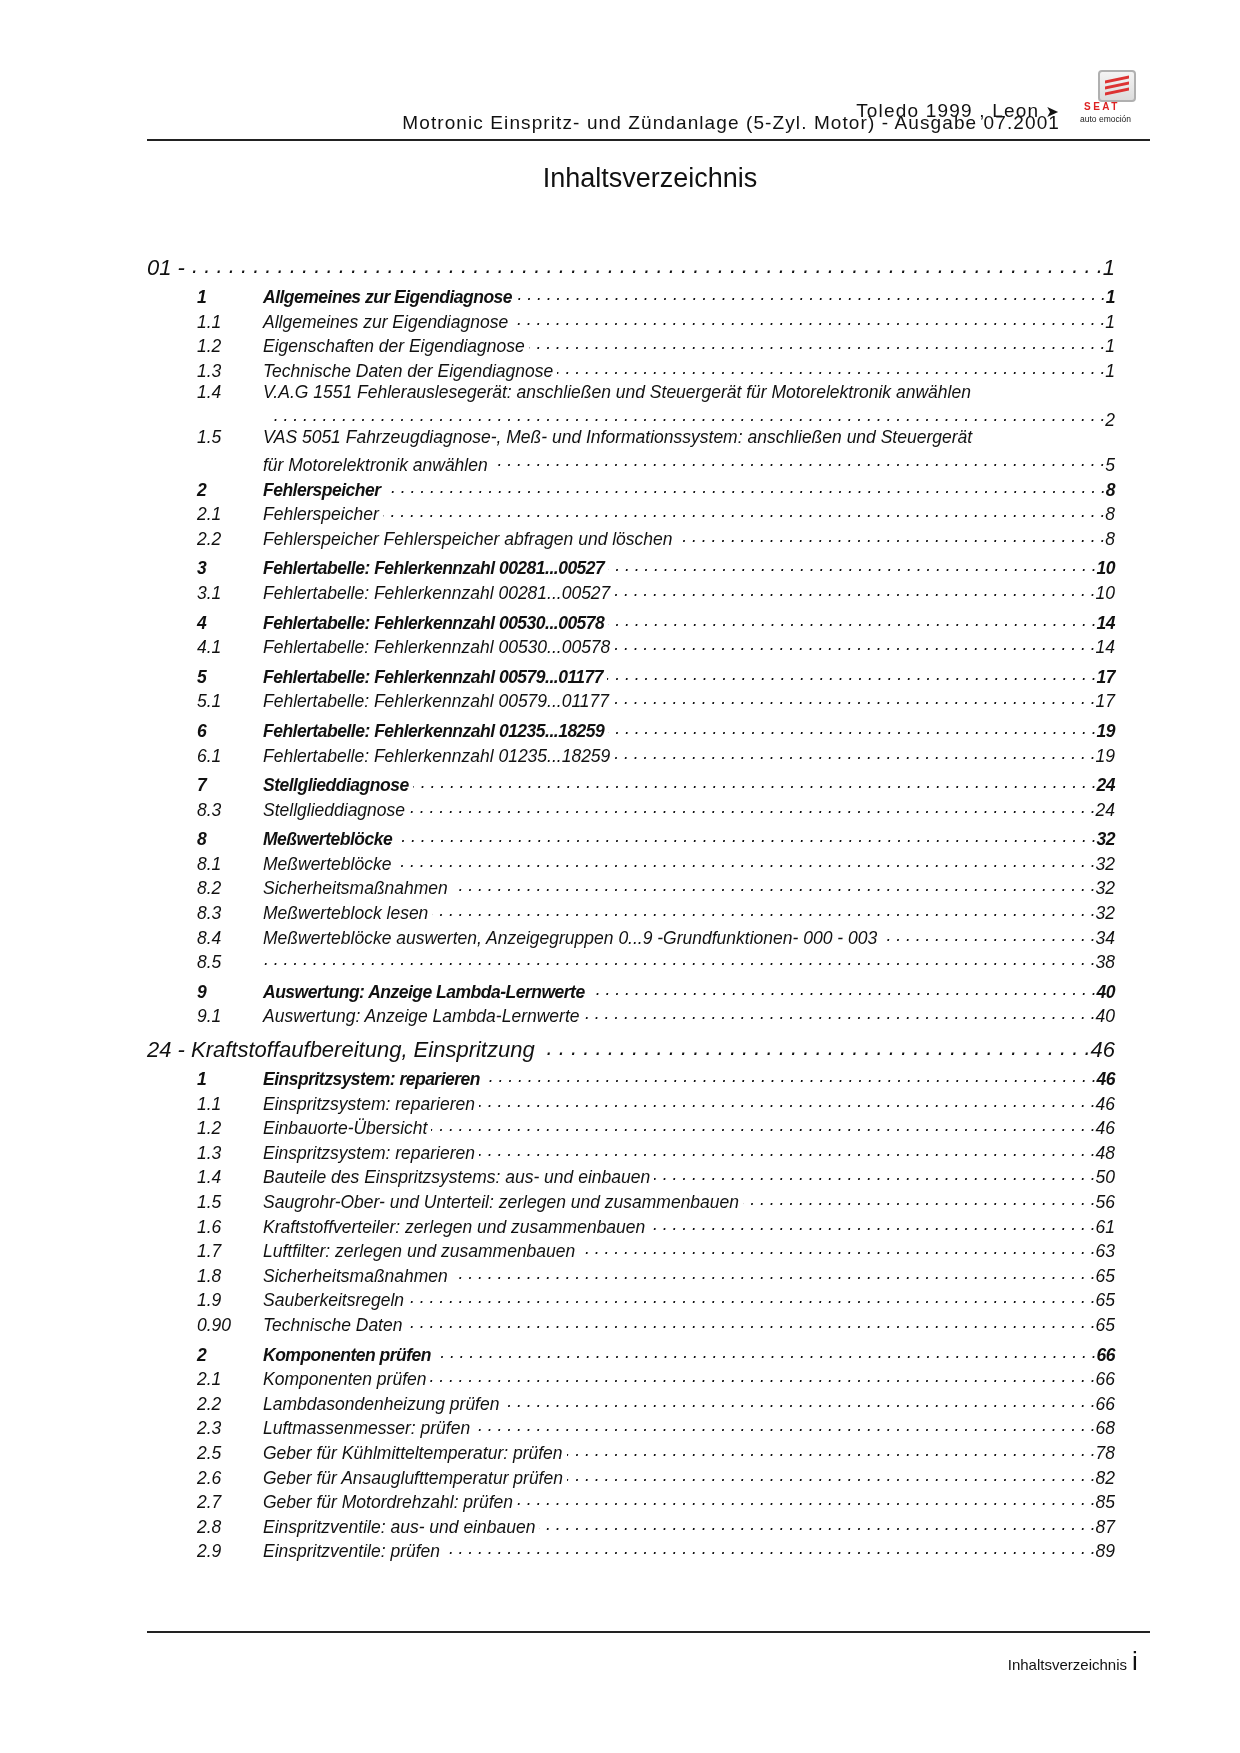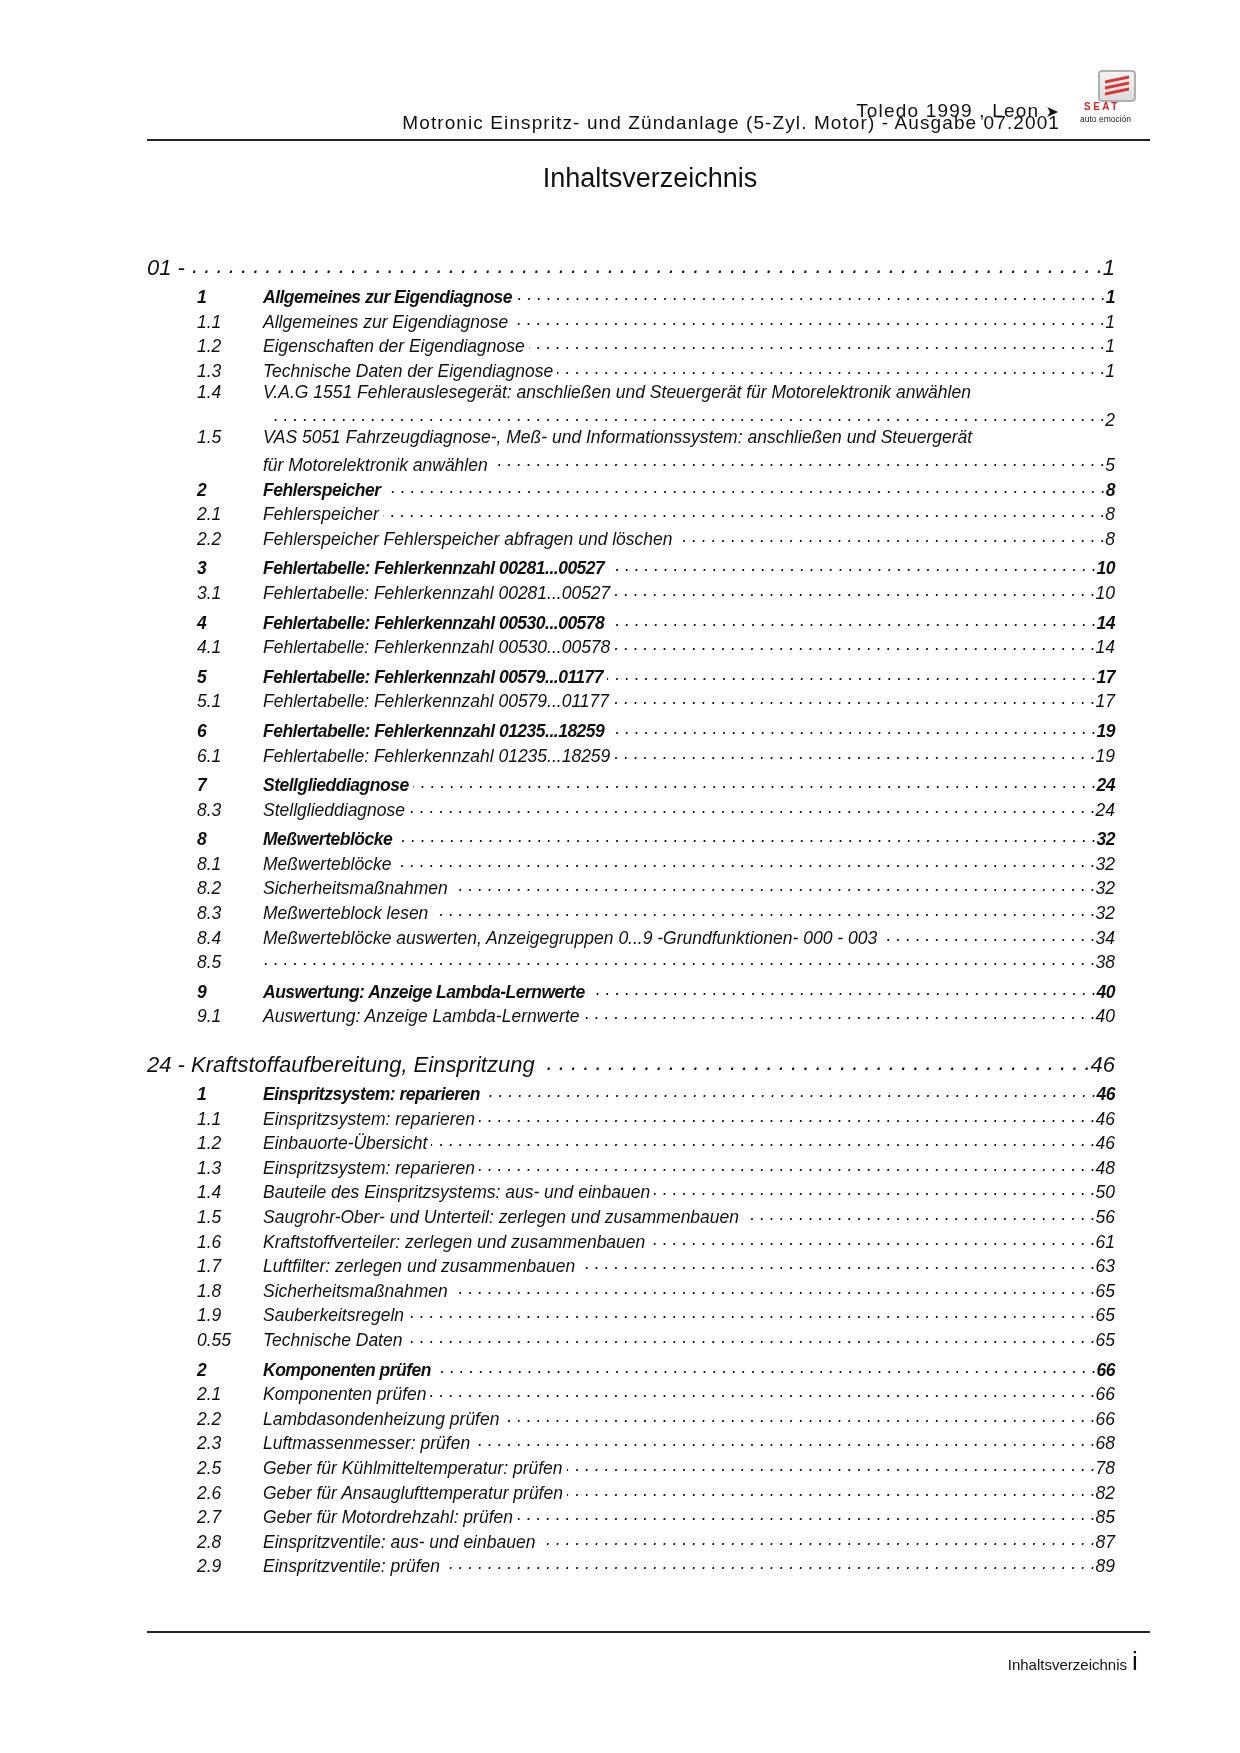--- a/index.html
+++ b/index.html
@@ -10,21 +10,21 @@
   .hdr-line2 { position:absolute; right:180px; top:112px; font-size:19px; letter-spacing:1.1px; color:#111; white-space:nowrap; }
   .hdr-rule { position:absolute; left:147px; top:139px; width:1003px; height:2px; background:#222; }
   .logo { position:absolute; left:1084px; top:68px; width:64px; height:60px; }
   .logo .badge { position:absolute; left:14px; top:2px; width:34px; height:28px; border:2px solid #b0b0b0; border-radius:4px; background:linear-gradient(#f4f4f4,#dcdcdc); }
   .logo .badge i { position:absolute; left:5px; right:5px; height:3px; background:#d33; transform:skewY(-12deg); }
   .logo .brand { position:absolute; left:0; width:64px; top:33px; font-size:10px; font-weight:bold; letter-spacing:2.5px; color:#d22; }
   .logo .slogan { position:absolute; left:-4px; width:72px; top:46px; text-align:left; font-size:8.5px; color:#222; white-space:nowrap; }
   .title { position:absolute; left:0; width:1300px; top:163px; text-align:center; font-size:27px; color:#111; }
   .toc { position:absolute; left:147px; top:249px; width:968px;font-style:italic; }
   .chapter { display:flex; align-items:baseline; font-size:22px; height:33px; line-height:33px; }
-  .chapter.ch2 { margin-top:20px; }
+  .chapter.ch2 { margin-top:5px; }
   .chapter .label { white-space:nowrap; padding-right:4px; }
   .dots { flex:1; overflow:hidden; white-space:nowrap; letter-spacing:0; position:relative; }
   .dots::after { content:". . . . . . . . . . . . . . . . . . . . . . . . . . . . . . . . . . . . . . . . . . . . . . . . . . . . . . . . . . . . . . . . . . . . . . . . . . . . . . . . . . . . . . . . . . . . . . . . . . . . . . . . . . . . . . . . . . . . . . . . . . . . . . . . . . . . . . . . . . . ."; position:absolute; right:0; }
   .dots { height:1.2em; }
   .pg { white-space:nowrap; text-align:right; }
   .entry { display:flex; align-items:baseline; font-size:17.5px; height:24.6px; line-height:24.6px; padding-left:50px; }
   .entry .num { width:66px; flex:none; }
   .entry .txt { white-space:nowrap; padding-right:4px; }
   .entry.bold .txt, .entry.bold .num, .entry.bold .pg { font-weight:bold; letter-spacing:-0.5px; }
   .entry.group { margin-top:5px; }
@@ -291,21 +291,21 @@
       <span class="dots"></span>
       <span class="pg">65</span>
     </div>
     <div class="entry">
       <span class="num">1.9</span>
       <span class="txt">Sauberkeitsregeln</span>
       <span class="dots"></span>
       <span class="pg">65</span>
     </div>
     <div class="entry">
-      <span class="num">0.55</span>
+      <span class="num">0.90</span>
       <span class="txt">Technische Daten</span>
       <span class="dots"></span>
       <span class="pg">65</span>
     </div>
     <div class="entry bold group">
       <span class="num">2</span>
       <span class="txt">Komponenten prüfen</span>
       <span class="dots"></span>
       <span class="pg">66</span>
     </div>

